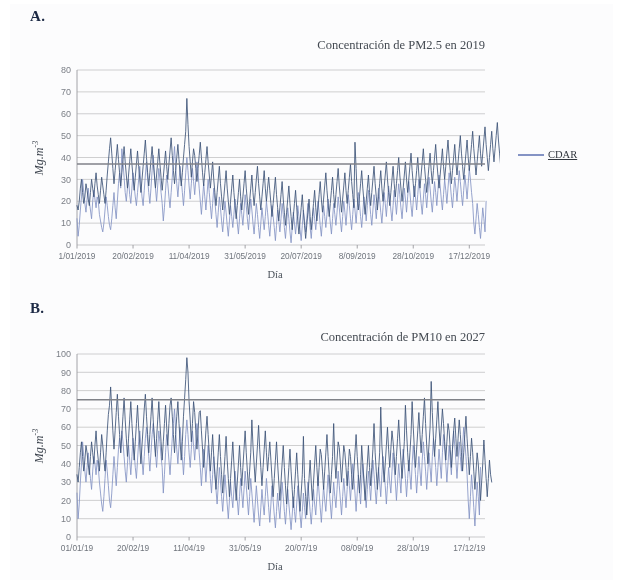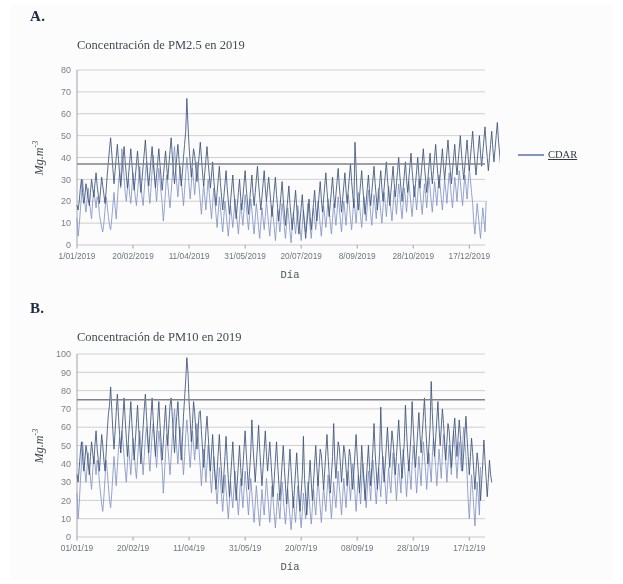--- a/index.html
+++ b/index.html
@@ -47,21 +47,21 @@
     font-size: 15px;
     color: #1d2a45;
     letter-spacing: 0.3px;
   }
 
   .chart-title {
     position: absolute;
     left: 77px;
     top: 38px;
     width: 408px;
-    text-align: left;
+    text-align: right;
     font-family: "Liberation Serif", serif;
     font-size: 12.5px;
     color: #444a52;
     white-space: nowrap;
   }
 
   .ylabel {
     position: absolute;
     left: -6px;
     top: 140px;
@@ -75,24 +75,24 @@
     color: #3f4650;
     white-space: nowrap;
   }
   .ylabel sup {
     font-size: 8px;
     font-style: italic;
   }
 
   .xlabel {
     position: absolute;
-    left: 86px;
+    left: 71px;
     width: 408px;
     text-align: center;
-    font-family: Liberation Mono, monospace;
+    font-family: Liberation Serif, serif;
     font-size: 10.5px;
     color: #4a515a;
   }
 
   .plot-svg {
     position: absolute;
     left: 0;
     top: 0;
   }
 
@@ -185,21 +185,21 @@
     <div class="legend" id="legend-a" style="left:518px; top:144px;">
         <div class="legend-row">
           <span class="legend-swatch" style="border-top-color: rgb(132, 147, 196);"></span>
           <span class="legend-text">CDAR</span>
         </div>
       </div>
   </div>
 
   <div class="panel" id="panel-b">
     <div class="panel-label">B.</div>
-    <div class="chart-title">Concentración de PM10 en 2019</div>
+    <div class="chart-title">Concentración de PM10 en 2027</div>
     <div class="ylabel" style="top: 145.5px;">
       <span>Mg.m</span><sup>-3</sup>
     </div>
     <svg class="plot-svg" id="svg-b" width="500" height="292">
         <line x1="77" y1="245" x2="485" y2="245" stroke="#c9c9cb" stroke-width="1"></line>
         <text x="71" y="248.2" text-anchor="end" class="tick-y">0</text>
         <line x1="77" y1="226.7" x2="485" y2="226.7" stroke="#c9c9cb" stroke-width="0.9"></line>
         <text x="71" y="229.89999999999998" text-anchor="end" class="tick-y">10</text>
         <line x1="77" y1="208.4" x2="485" y2="208.4" stroke="#c9c9cb" stroke-width="0.9"></line>
         <text x="71" y="211.6" text-anchor="end" class="tick-y">20</text>

